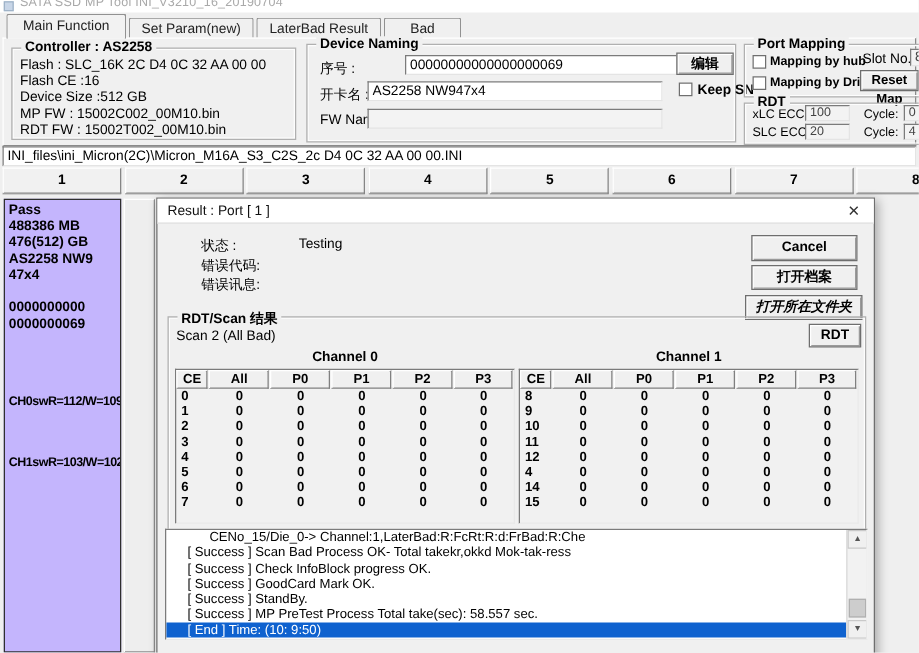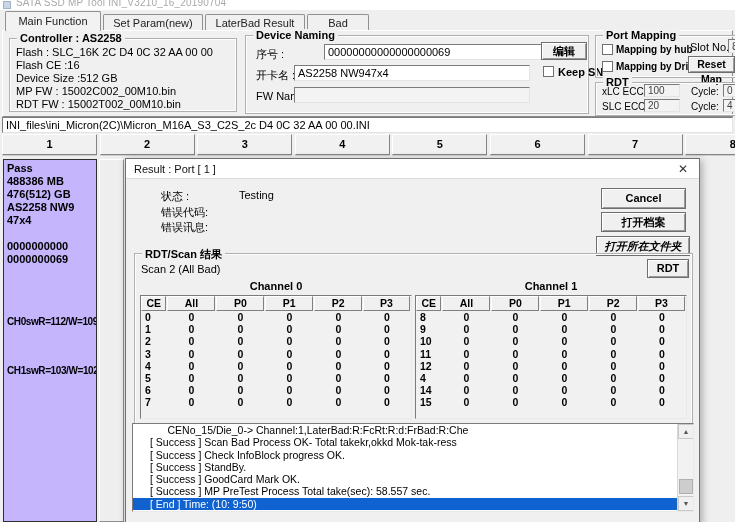--- a/index.html
+++ b/index.html
@@ -320,22 +320,22 @@
           <div class="td" style="width: 49px;">0</div>
           <div class="td" style="width: 48px;">0</div>
         </div>
       </div>
   </div>
 
   <div class="logbox">
     <div class="log-line">      CENo_15/Die_0-&gt; Channel:1,LaterBad:R:FcRt:R:d:FrBad:R:Che</div>
     <div class="log-line">[ Success ] Scan Bad Process OK- Total takekr,okkd Mok-tak-ress</div>
     <div class="log-line">[ Success ] Check InfoBlock progress OK.</div>
+    <div class="log-line">[ Success ] GoodCard Mark OK.</div>
     <div class="log-line">[ Success ] StandBy.</div>
-    <div class="log-line">[ Success ] GoodCard Mark OK.</div>
     <div class="log-line">[ Success ] MP PreTest Process Total take(sec): 58.557 sec.</div>
     <div class="log-line selected">[ End ] Time: (10: 9:50)</div>
     <div class="scrollbar">
       <div class="sb-btn sb-up">▲</div>
       <div class="sb-thumb"></div>
       <div class="sb-btn sb-down">▼</div>
     </div>
   </div>
 </div>
 

